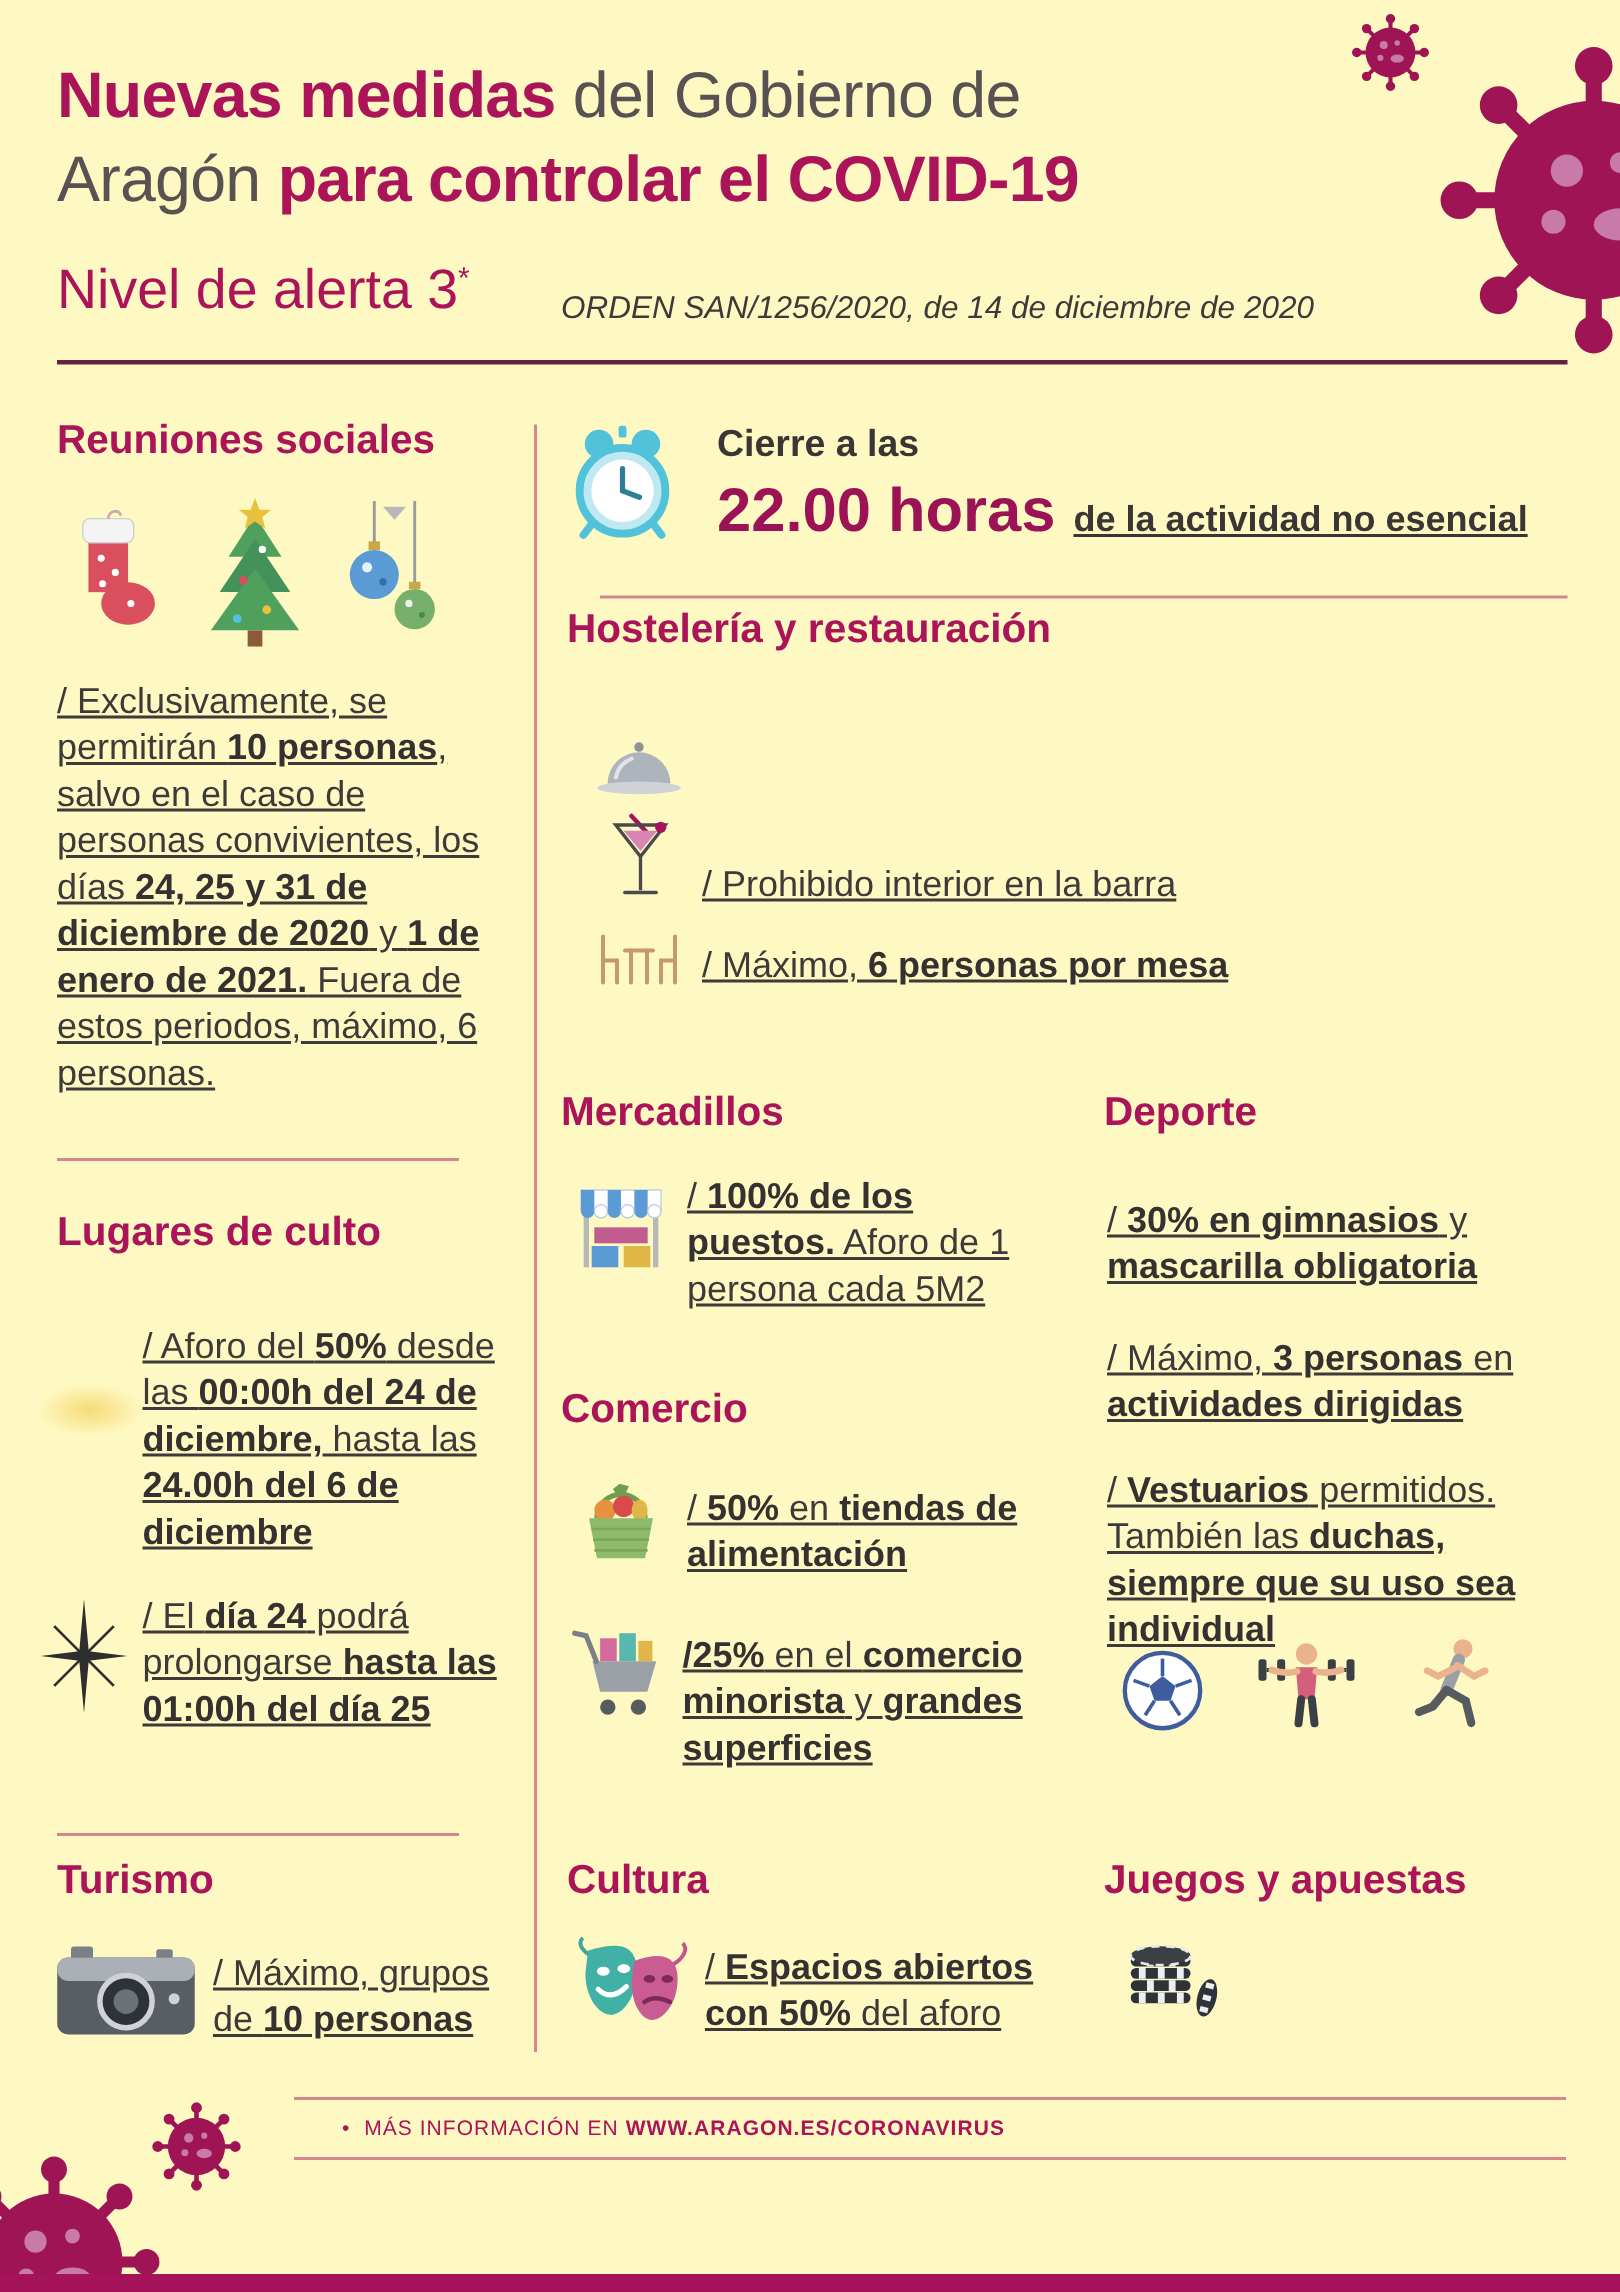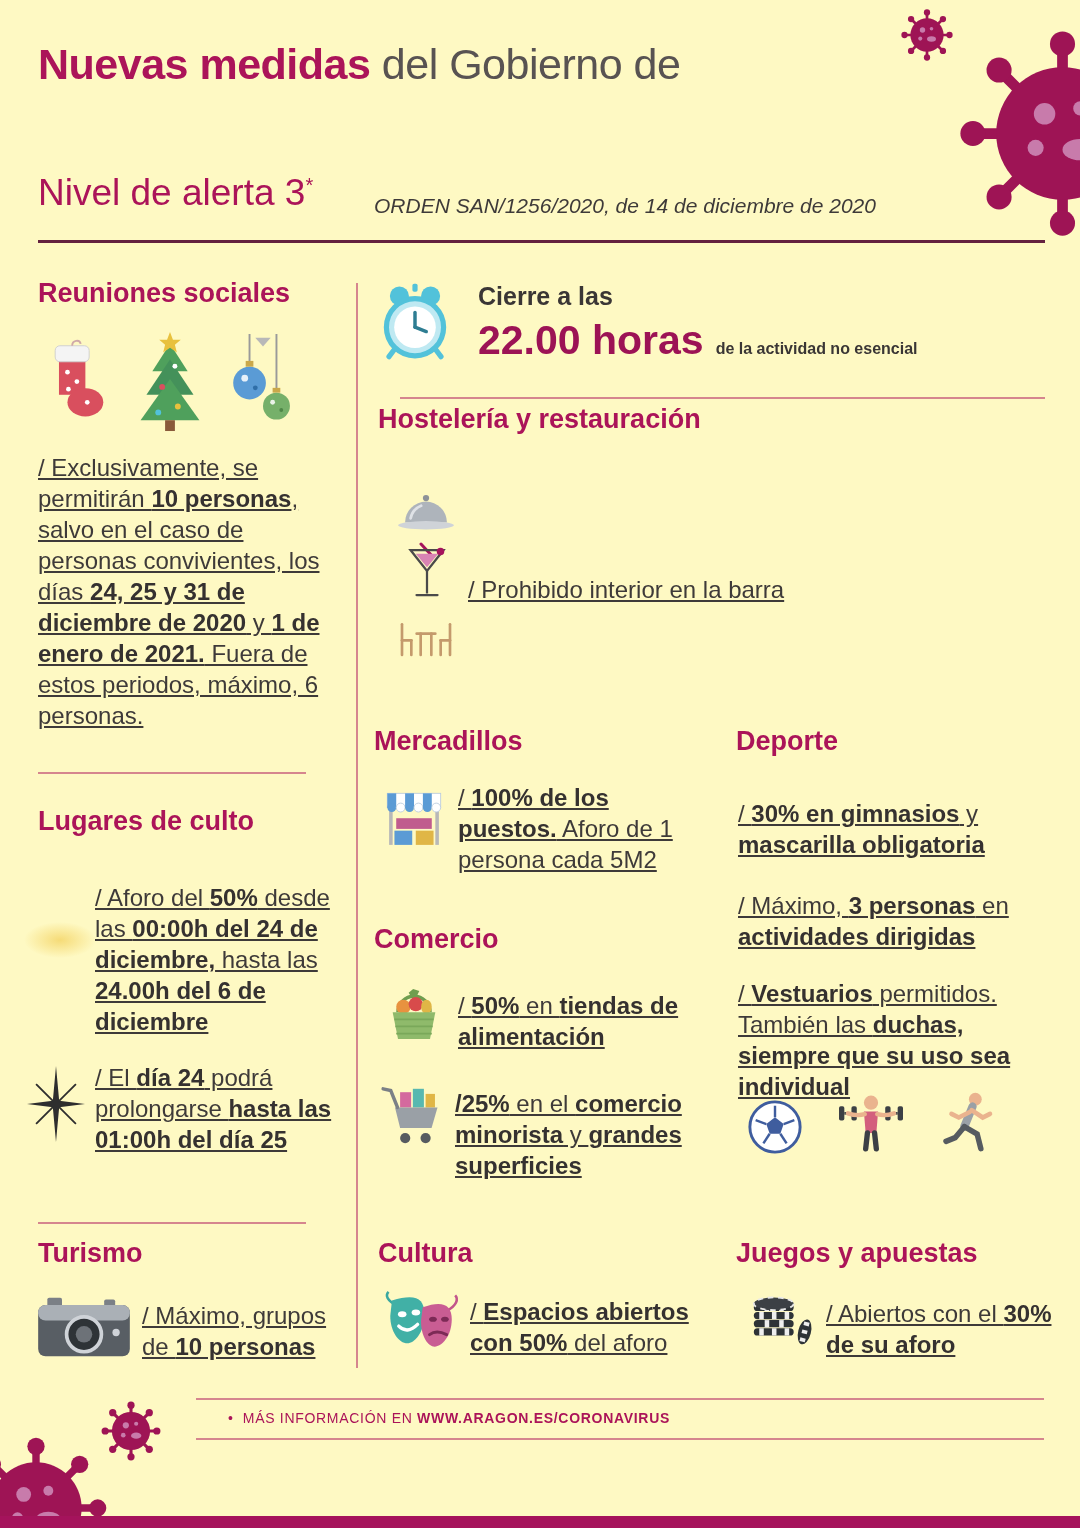--- a/index.html
+++ b/index.html
@@ -15,21 +15,21 @@
 
   .sec-title { font-size:27px; font-weight:bold; color:#ab1459; }
   .txt { font-size:24px; line-height:31px; color:#3e3a39;text-decoration:underline; }
   .txt b { color:#353130; }
 
   .rule  { background:#ab1459; opacity:0.5; }
   .rule-dark { background:#64223f; }
 
   .close1 { font-size:25px; font-weight:bold; color:#3a3635; }
   .close-time { font-size:41px; font-weight:bold; color:#9c1355; }
-  .close-rest { font-size:16px; font-weight:bold; color:#3a3635; margin-left:12px; }
+  .close-rest { font-size:24px; font-weight:bold; color:#3a3635; margin-left:12px;text-decoration:underline; }
 
   .info { font-size:14px; letter-spacing:0.7px; color:#ab1459; }
   .info b { font-weight:bold; }
   .gov { display:flex; align-items:center; gap:10px; }
   .gov-text { font-size:21px; font-weight:bold; line-height:23px; color:#353130; letter-spacing:0.3px; }
   .glow { background:radial-gradient(closest-side, rgba(244,214,106,0.85), rgba(244,214,106,0)); border-radius:50%; }
   .bottom-bar { background:#a5135c; }
   .sports-row { display:flex; gap:30px; align-items:flex-end; }
 </style>
 </head>
@@ -65,20 +65,21 @@
         <circle cx="70" cy="46" r="4"></circle>
           <circle cx="45" cy="68" r="4.5"></circle>
       </g>
     </symbol>
   </defs>
 </svg>
 
 <div class="page">
 
   <div class="abs main-title" style="left:38px; top:36px;"><b>Nuevas medidas</b> del Gobierno de</div>
+  <div class="abs main-title" style="left:38px; top:92px;">Aragón <b>para controlar el COVID-19</b></div>
   <div class="abs alert" style="left:38px; top:172px;"><span>Nivel de alerta 3</span><sup>*</sup></div>
   <div class="abs order" style="left:374px; top:194px;">ORDEN SAN/1256/2020, de 14 de diciembre de 2020</div>
 
   <svg class="abs" style="left:900px; top:8px; width:54px; height:54px;">
       <use href="#sym-virus"></use>
     </svg>
   <svg class="abs" style="left:955px; top:26px; width:215px; height:215px;">
       <use href="#sym-virus"></use>
     </svg>
 
@@ -205,20 +206,21 @@
         <line x1="12" y1="30" x2="26" y2="30"></line>
         <line x1="26" y1="30" x2="26" y2="52"></line>
       <line x1="34" y1="20" x2="62" y2="20"></line>
         <line x1="40" y1="20" x2="40" y2="52"></line>
         <line x1="56" y1="20" x2="56" y2="52"></line>
       <line x1="84" y1="6" x2="84" y2="52"></line>
         <line x1="70" y1="30" x2="84" y2="30"></line>
         <line x1="70" y1="30" x2="70" y2="52"></line>
     </g>
   </svg>
+  <div class="abs txt" style="left:468px; top:628px; width:560px;">/ Máximo, <b>6 personas por mesa</b></div>
 
   <div class="abs sec-title" style="left:374px; top:726px;">Mercadillos</div>
   <svg class="abs" style="left:382px; top:788px; width:64px; height:64px;" viewBox="0 0 72 72">
     <rect x="8" y="24" width="4" height="40" fill="#b8b8b8"></rect>
     <rect x="60" y="24" width="4" height="40" fill="#b8b8b8"></rect>
     <rect x="16" y="34" width="40" height="12" fill="#c05c8e"></rect>
     <rect x="14" y="48" width="20" height="16" fill="#5b9bd5"></rect>
     <rect x="38" y="48" width="20" height="16" fill="#e0b646"></rect>
     <rect x="6" y="6" width="60" height="16" fill="#ffffff" stroke="#bcd" stroke-width="1"></rect>
     <rect x="6" y="6" width="10" height="16" fill="#5b9bd5"></rect>
@@ -345,21 +347,20 @@
         <rect x="36" y="13" width="5" height="8"></rect>
     </g>
     <ellipse cx="30" cy="13" rx="22" ry="7" fill="#3c4045" stroke="#e8e8e8" stroke-width="2" stroke-dasharray="6 5"></ellipse>
     <g transform="rotate(14 64 44)">
       <ellipse cx="64" cy="44" rx="7" ry="14" fill="#2e3337"></ellipse>
       <rect x="61" y="33" width="6" height="4" fill="#eeeeee"></rect>
         <rect x="61" y="42" width="6" height="4" fill="#eeeeee"></rect>
         <rect x="61" y="51" width="6" height="4" fill="#eeeeee"></rect>
     </g>
   </svg>
-  <div class="abs txt" style="left:826px; top:1298px; width:230px;">/ Abiertos con el <b>30% de su aforo</b></div>
 
   <div class="abs rule" style="left:196px; top:1398px; width:848px; height:2px;"></div>
   <div class="abs info" style="left:228px; top:1410px;">•&nbsp;&nbsp;MÁS INFORMACIÓN EN <b>WWW.ARAGON.ES/CORONAVIRUS</b></div>
   <div class="abs rule" style="left:196px; top:1438px; width:848px; height:2px;"></div>
 
   <svg class="abs" style="left:100px; top:1400px; width:62px; height:62px;">
       <use href="#sym-virus"></use>
     </svg>
   <svg class="abs" style="left:-38px; top:1434px; width:148px; height:148px;">
       <use href="#sym-virus"></use>

